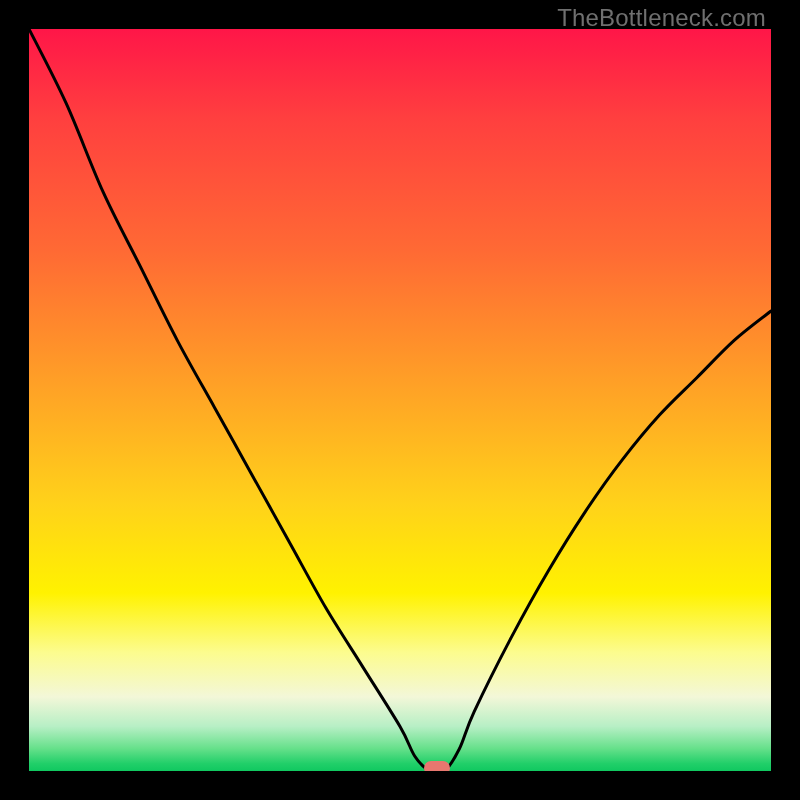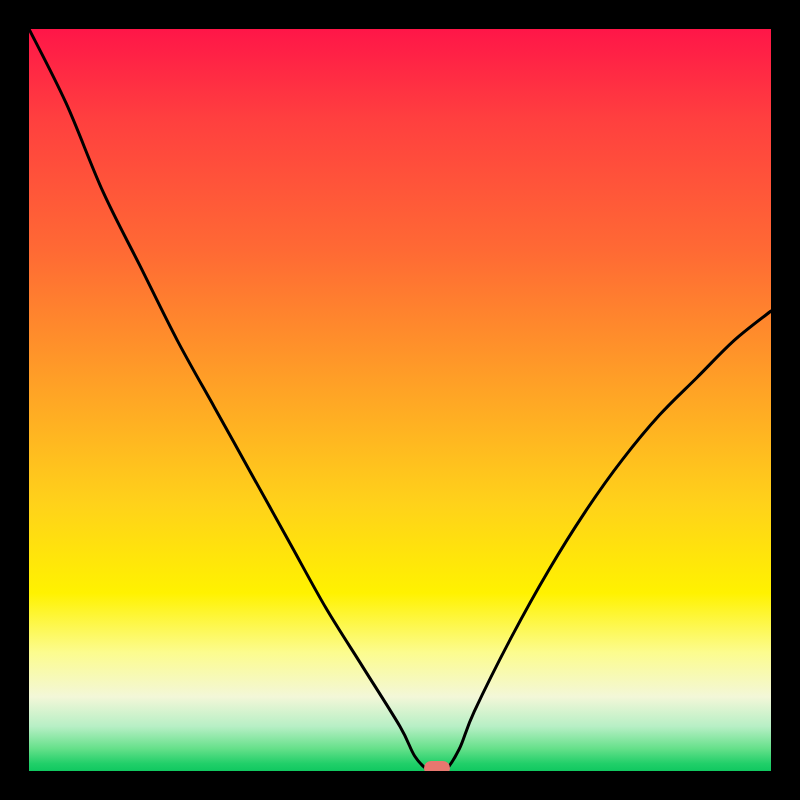--- a/index.html
+++ b/index.html
@@ -63,20 +63,21 @@
     background: #e8776f;
     border-radius: 10px;
     transform: translate(-50%, -50%);
   }
 </style>
 </head>
 <body>
 
 <div class="frame">
 
+  <div class="watermark">TheBottleneck.com</div>
 
   <div class="plot-area">
 
     <svg class="curve" viewBox="0 0 742 742" preserveAspectRatio="none">
       <path id="curve-path" fill="none" stroke="#000000" stroke-width="3" stroke-linecap="round" stroke-linejoin="round" d="M 0.0 0.0 C 6.2 12.4, 24.7 47.0, 37.1 74.2 C 49.5 101.4, 61.8 136.0, 74.2 163.2 C 86.6 190.4, 98.9 212.7, 111.3 237.4 C 123.7 262.2, 136.0 288.1, 148.4 311.6 C 160.8 335.1, 173.1 356.2, 185.5 378.4 C 197.9 400.7, 210.2 422.9, 222.6 445.2 C 235.0 467.5, 247.3 489.7, 259.7 512.0 C 272.1 534.2, 284.4 557.7, 296.8 578.8 C 309.2 599.8, 321.5 618.3, 333.9 638.1 C 346.3 657.9, 362.3 682.6, 371.0 697.5 C 379.7 712.3, 380.9 719.7, 385.8 727.2 C 390.8 734.6, 395.7 739.5, 400.7 742.0 C 405.6 744.5, 410.6 745.7, 415.5 742.0 C 420.5 738.3, 425.4 729.6, 430.4 719.7 C 435.3 709.8, 436.5 701.2, 445.2 682.6 C 453.9 664.1, 469.9 631.9, 482.3 608.4 C 494.7 584.9, 507.0 562.7, 519.4 541.7 C 531.8 520.6, 544.1 500.9, 556.5 482.3 C 568.9 463.8, 581.2 446.4, 593.6 430.4 C 606.0 414.3, 618.3 399.4, 630.7 385.8 C 643.1 372.2, 655.4 361.1, 667.8 348.7 C 680.2 336.4, 692.5 322.8, 704.9 311.6 C 717.3 300.5, 735.8 286.9, 742.0 282.0"></path>
     </svg>
 
     <div class="marker" id="min-marker" style="left: 408.1px; top: 739px; background: rgb(232, 119, 111);"></div>
   </div>
 </div>

